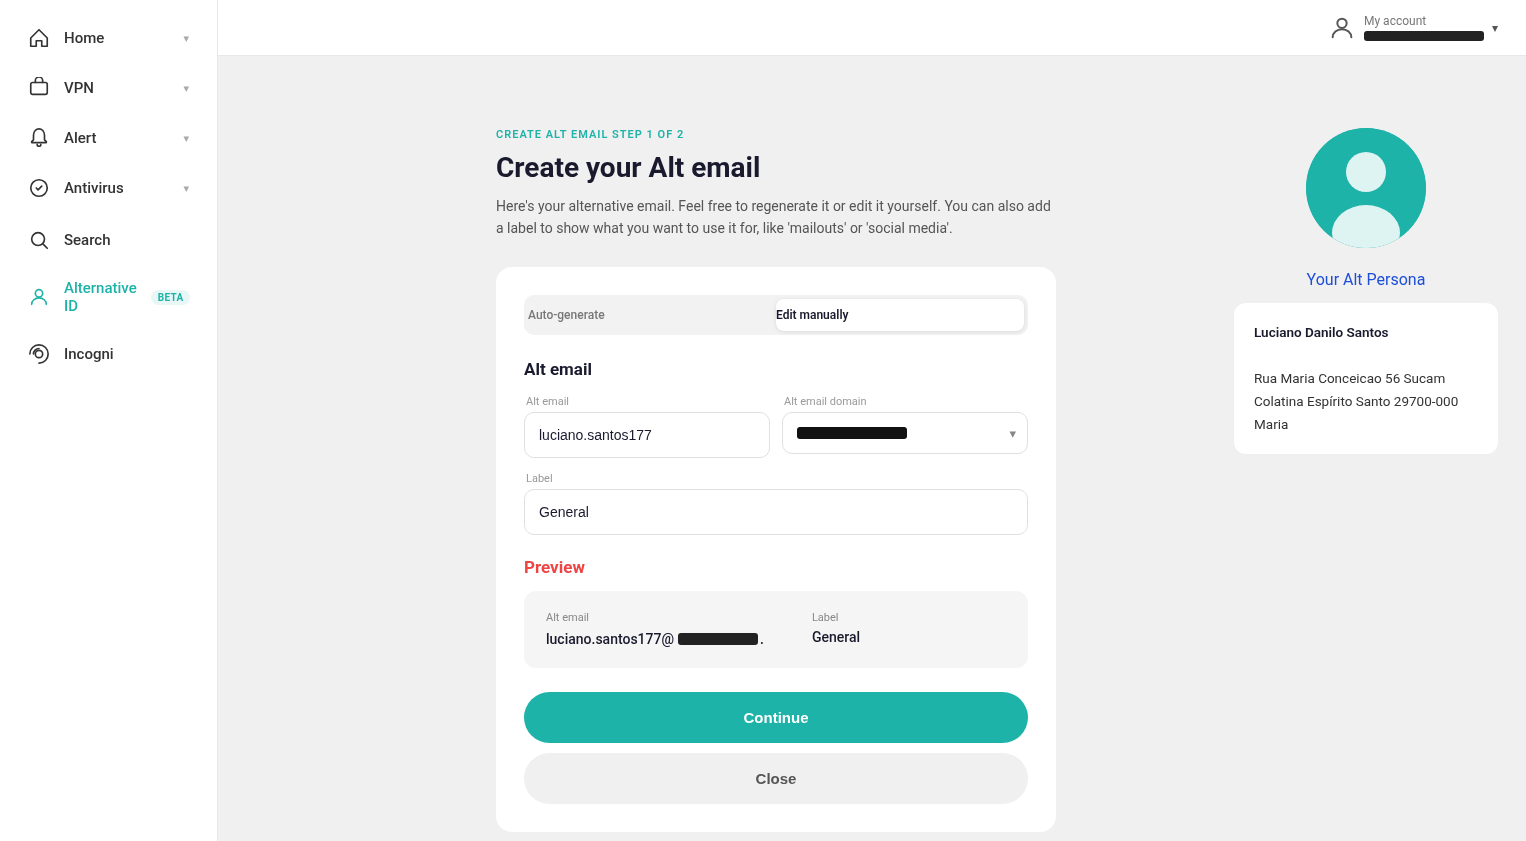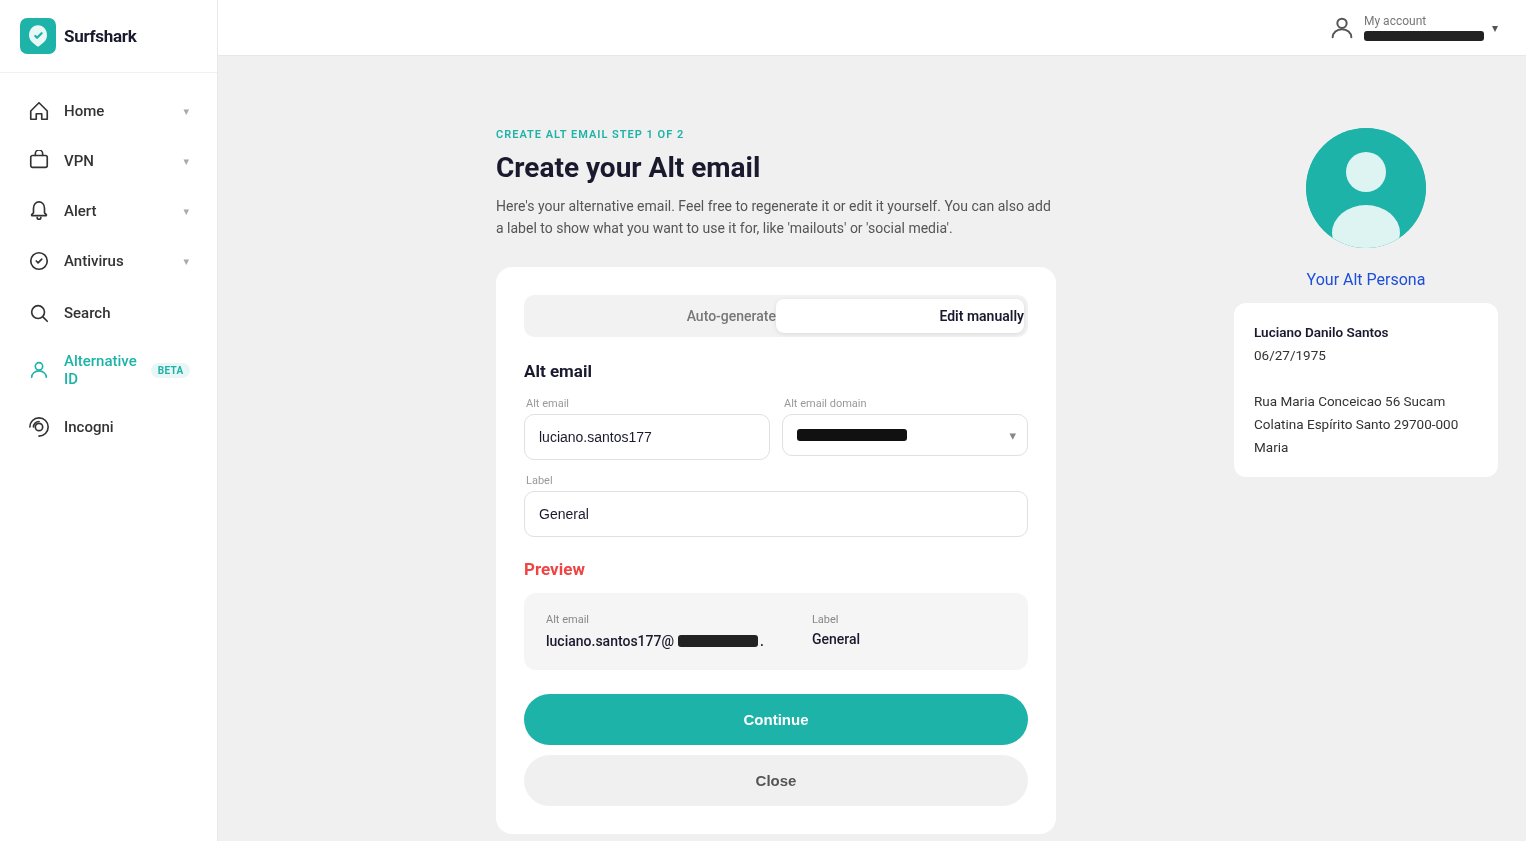--- a/index.html
+++ b/index.html
@@ -178,22 +178,22 @@
     .tab-row {
       display: flex;
       background: #f2f2f2;
       border-radius: 10px;
       padding: 4px;
       margin-bottom: 24px;
     }
     .tab-btn {
       flex: 1;
       padding: 9px 0;
-      text-align: right;
-      font-size: 14px;
+      text-align: left;
+      font-size: 12px;
       font-weight: 500;
       cursor: pointer;
       border-radius: 8px;
       color: #777;
       transition: all 0.15s;
     }
     .tab-btn.active {
       background: #ffffff;
       color: #1a1a2e;
       font-weight: 600;
@@ -362,28 +362,20 @@
     }
     .persona-name { font-weight: 600; color: #1a1a2e; }
 
     
     .icon-svg { width: 22px; height: 22px; fill: none; stroke: currentColor; stroke-width: 1.8; stroke-linecap: round; stroke-linejoin: round; }
   </style>
 </head>
 <body>
 
 <div class="sidebar">
-  <div class="sidebar-logo">
-    <svg class="logo-icon" viewBox="0 0 40 40" fill="none">
-      <rect width="40" height="40" rx="8" fill="#1db3a8"></rect>
-      <path d="M20 8 C14 8 10 13 10 19 C10 25 14 28 20 32 C26 28 30 25 30 19 C30 13 26 8 20 8Z" fill="white" opacity="0.9"></path>
-      <path d="M17 20 L19 22 L24 17" stroke="#1db3a8" stroke-width="2.5" stroke-linecap="round" stroke-linejoin="round"></path>
-    </svg>
-    <span class="logo-text">Surfshark</span>
-  </div>
   <nav class="sidebar-nav">
 
     <div class="nav-item">
       <span class="nav-icon">
         <svg class="icon-svg" viewBox="0 0 24 24">
             <path d="M3 12L12 3L21 12V21H15V15H9V21H3V12Z"></path>
           </svg>
       </span>
       <span class="nav-label">Home</span>
       <span class="chevron">▾</span>
@@ -540,21 +532,20 @@
     <div class="avatar-circle">
       <svg viewBox="0 0 120 120" width="120" height="120">
         <circle cx="60" cy="60" r="60" fill="#1db3a8"></circle>
         <circle cx="60" cy="44" r="20" fill="rgba(255,255,255,0.85)"></circle>
         <ellipse cx="60" cy="105" rx="34" ry="28" fill="rgba(255,255,255,0.85)"></ellipse>
       </svg>
     </div>
     <div class="persona-title">Your Alt Persona</div>
     <div class="persona-card">
       <div class="persona-name">Luciano Danilo Santos</div>
-      <div>06/27/1975</div>
       <br>
       <div>Rua Maria Conceicao 56 Sucam</div>
       <div>Colatina Espírito Santo 29700-000</div>
       <div>Maria</div>
     </div>
   </div>
 
 </div>
 
 </body></html>

